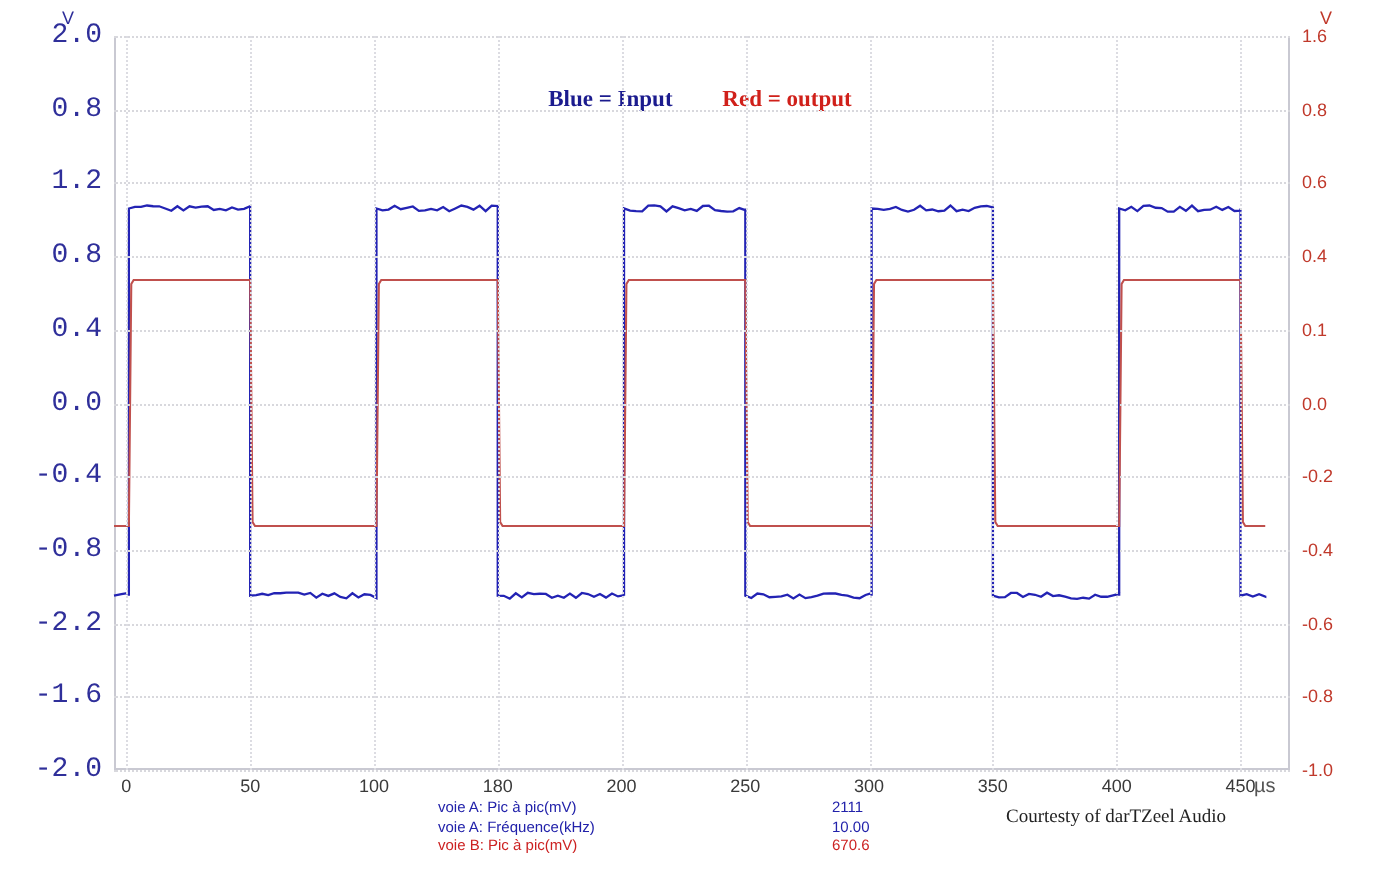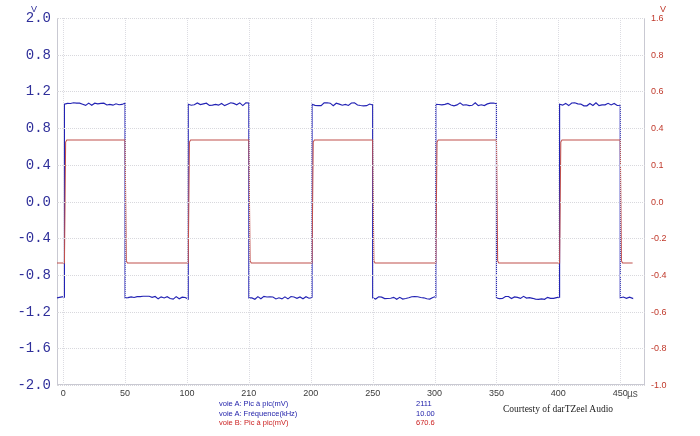--- a/index.html
+++ b/index.html
@@ -192,35 +192,39 @@
     width: 588px; height: 367px;
     overflow: visible;
   }
 </style>
 </head>
 <body>
 
 <div id="scope">
 
 
+  <div class="legend-row">
+    <span class="legend-blue">Blue = Input</span>
+    <span class="legend-red">Red = output</span>
+  </div>
 
   <div class="axis-unit-left">V</div>
   <div class="axis-unit-right">V</div>
   <div class="axis-unit-bottom">µs</div>
 
   <div class="ylab-left-col" id="ylab-left">
       <div class="ytick-left" style="top: 0px;">2.0</div>
       <div class="ytick-left" style="top: 36.7px;">0.8</div>
       <div class="ytick-left" style="top: 73.4px;">1.2</div>
       <div class="ytick-left" style="top: 110.1px;">0.8</div>
       <div class="ytick-left" style="top: 146.8px;">0.4</div>
       <div class="ytick-left" style="top: 183.5px;">0.0</div>
       <div class="ytick-left" style="top: 220.2px;">-0.4</div>
       <div class="ytick-left" style="top: 256.9px;">-0.8</div>
-      <div class="ytick-left" style="top: 293.6px;">-1.2</div>
+      <div class="ytick-left" style="top: 293.6px;">-2.2</div>
       <div class="ytick-left" style="top: 330.3px;">-1.6</div>
       <div class="ytick-left" style="top: 367px;">-2.0</div>
     </div>
   <div class="ylab-right-col" id="ylab-right">
       <div class="ytick-right" style="top: 0px;">1.6</div>
       <div class="ytick-right" style="top: 36.7px;">0.8</div>
       <div class="ytick-right" style="top: 73.4px;">0.6</div>
       <div class="ytick-right" style="top: 110.1px;">0.4</div>
       <div class="ytick-right" style="top: 146.8px;">0.1</div>
       <div class="ytick-right" style="top: 183.5px;">0.0</div>
@@ -259,21 +263,21 @@
       <div class="grid-v" style="left: 377.558px;"></div>
       <div class="grid-v" style="left: 439.453px;"></div>
       <div class="grid-v" style="left: 501.347px;"></div>
       <div class="grid-v" style="left: 563.242px;"></div>
     </div>
 
   <div class="xticks" id="xticks">
       <div class="xtick" style="left: 6.18947px;">0</div>
       <div class="xtick" style="left: 68.0842px;">50</div>
       <div class="xtick" style="left: 129.979px;">100</div>
-      <div class="xtick" style="left: 191.874px;">210</div>
+      <div class="xtick" style="left: 191.874px;">180</div>
       <div class="xtick" style="left: 253.768px;">200</div>
       <div class="xtick" style="left: 315.663px;">250</div>
       <div class="xtick" style="left: 377.558px;">300</div>
       <div class="xtick" style="left: 439.453px;">350</div>
       <div class="xtick" style="left: 501.347px;">400</div>
       <div class="xtick" style="left: 563.242px;">450</div>
     </div>
 
   <div class="readout" id="readout">
       <div class="row">

